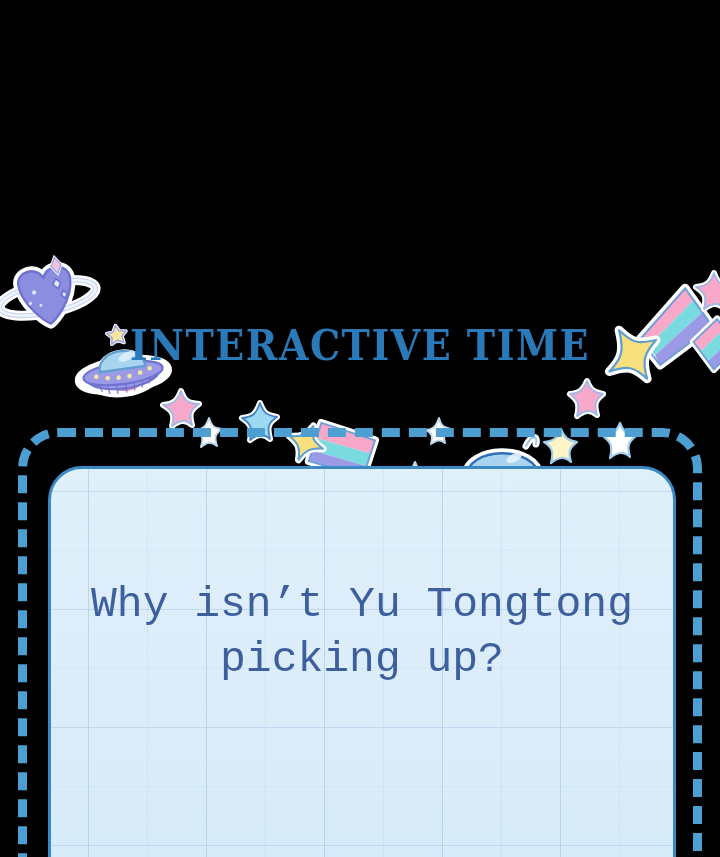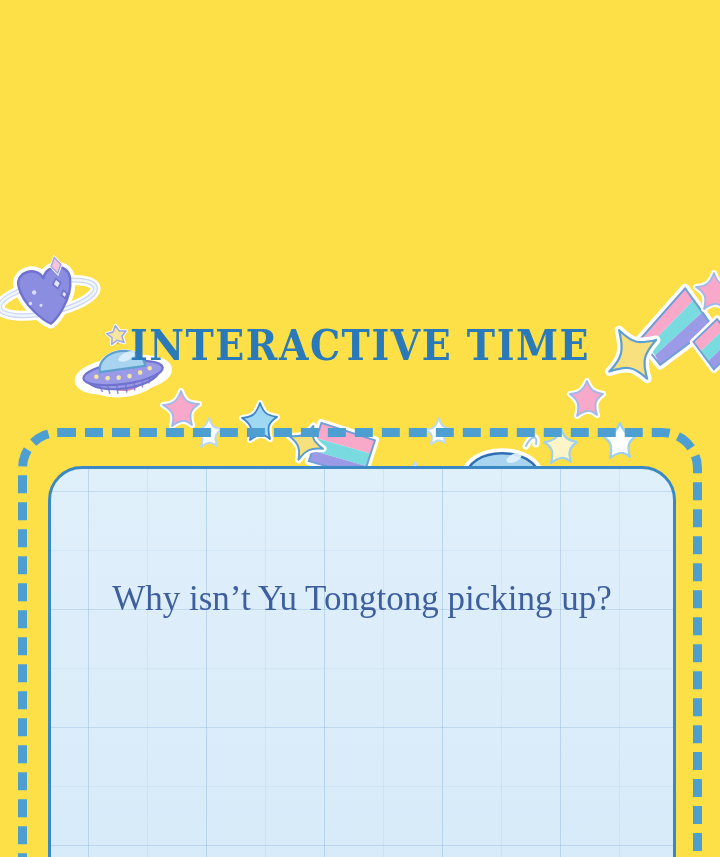--- a/index.html
+++ b/index.html
@@ -8,21 +8,21 @@
     padding: 0;
     background: #ffffff;
   }
   body {
     font-family: "Liberation Serif", serif;
   }
   .page {
     position: relative;
     width: 720px;
     height: 857px;
-    background: #fde047;
+    background: #000000;
     overflow: hidden;
   }
 
   
   .title-row {
     position: absolute;
     left: 0;
     top: 326px;
     width: 720px;
     text-align: center;
@@ -83,22 +83,22 @@
     background-size: 59px 59px;
     background-position: 37px 22px;
   }
 
   .question {
     position: absolute;
     left: 0;
     top: 108px;
     width: 100%;
     text-align: center;
-    font-family: Liberation Serif, serif;
-    font-size: 35px;
+    font-family: Liberation Mono, monospace;
+    font-size: 43px;
     line-height: 1.28;
     color: #3d5f9e;
     padding: 0 24px;
     box-sizing: border-box;
   }
   .answer {
     position: absolute;
     left: 92px;
     top: 302px;
     font-family: "DejaVu Serif", serif;

